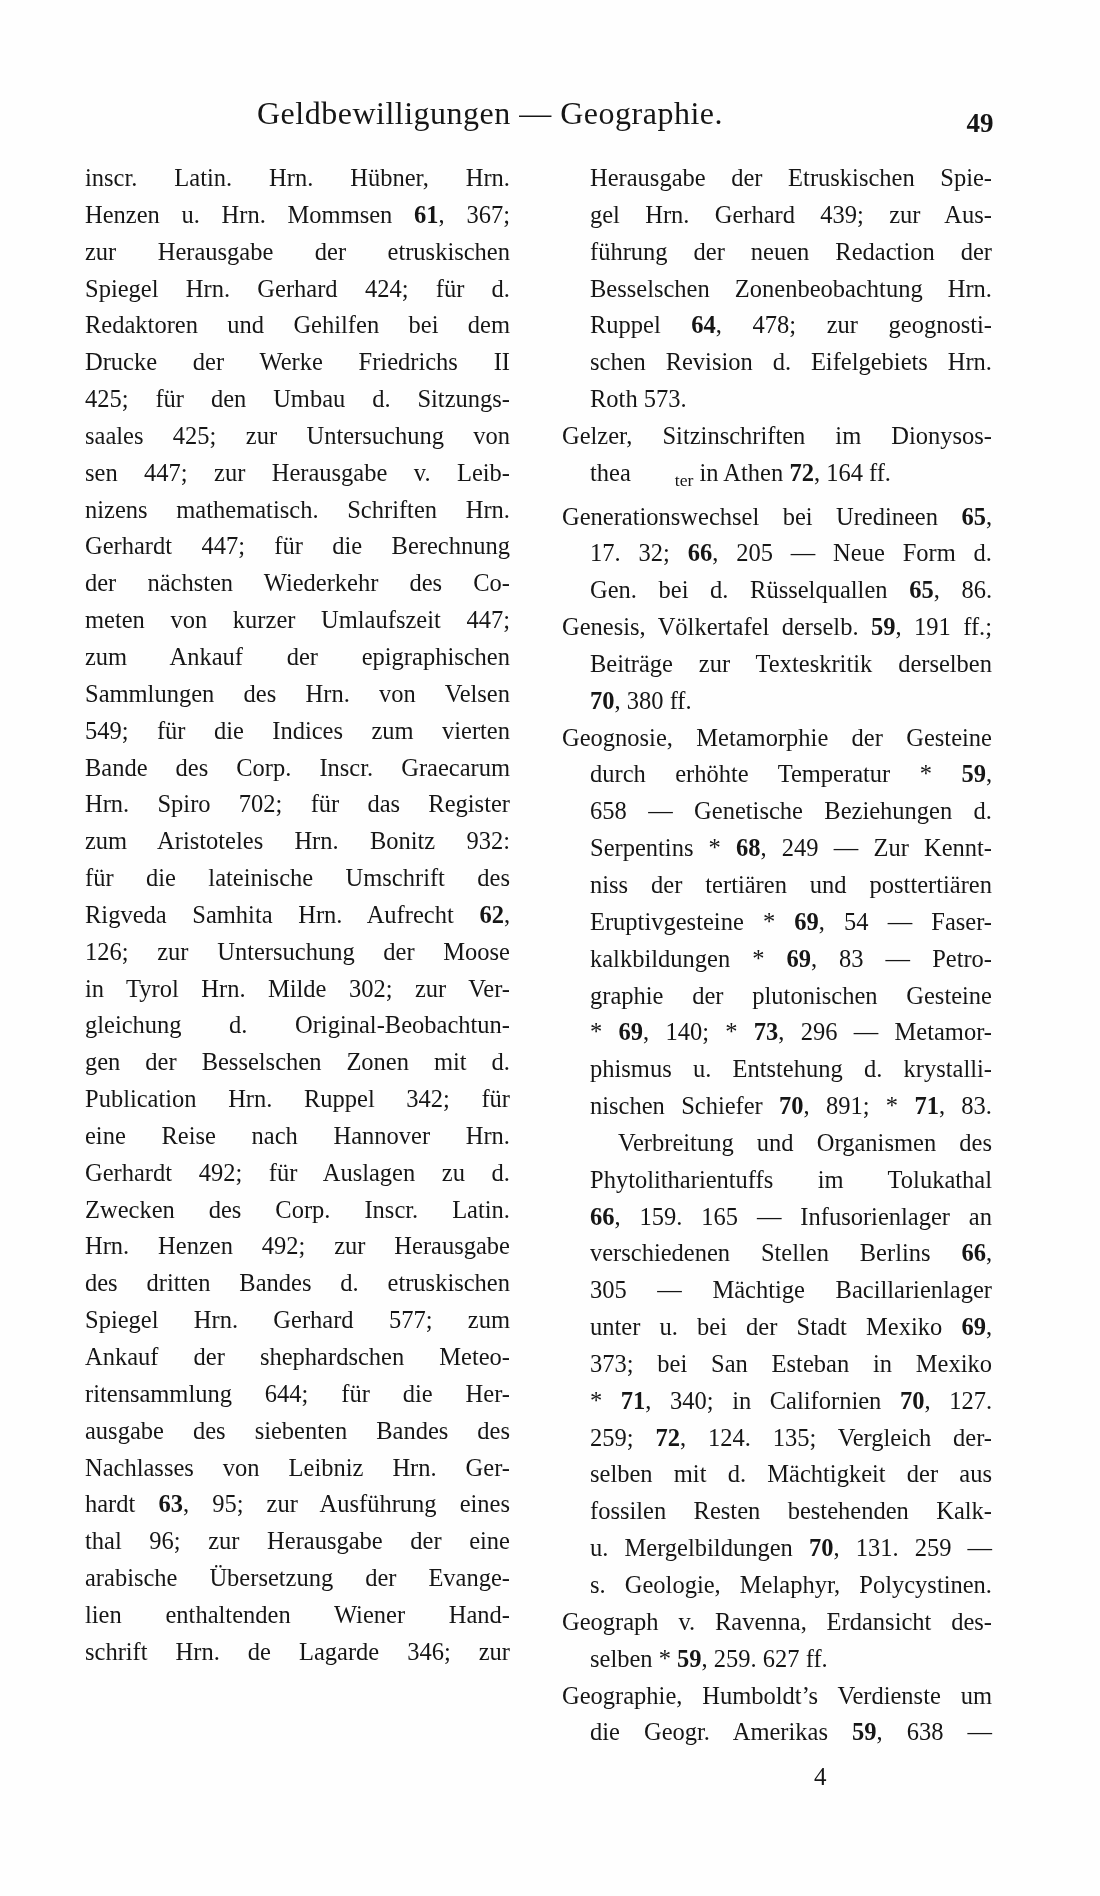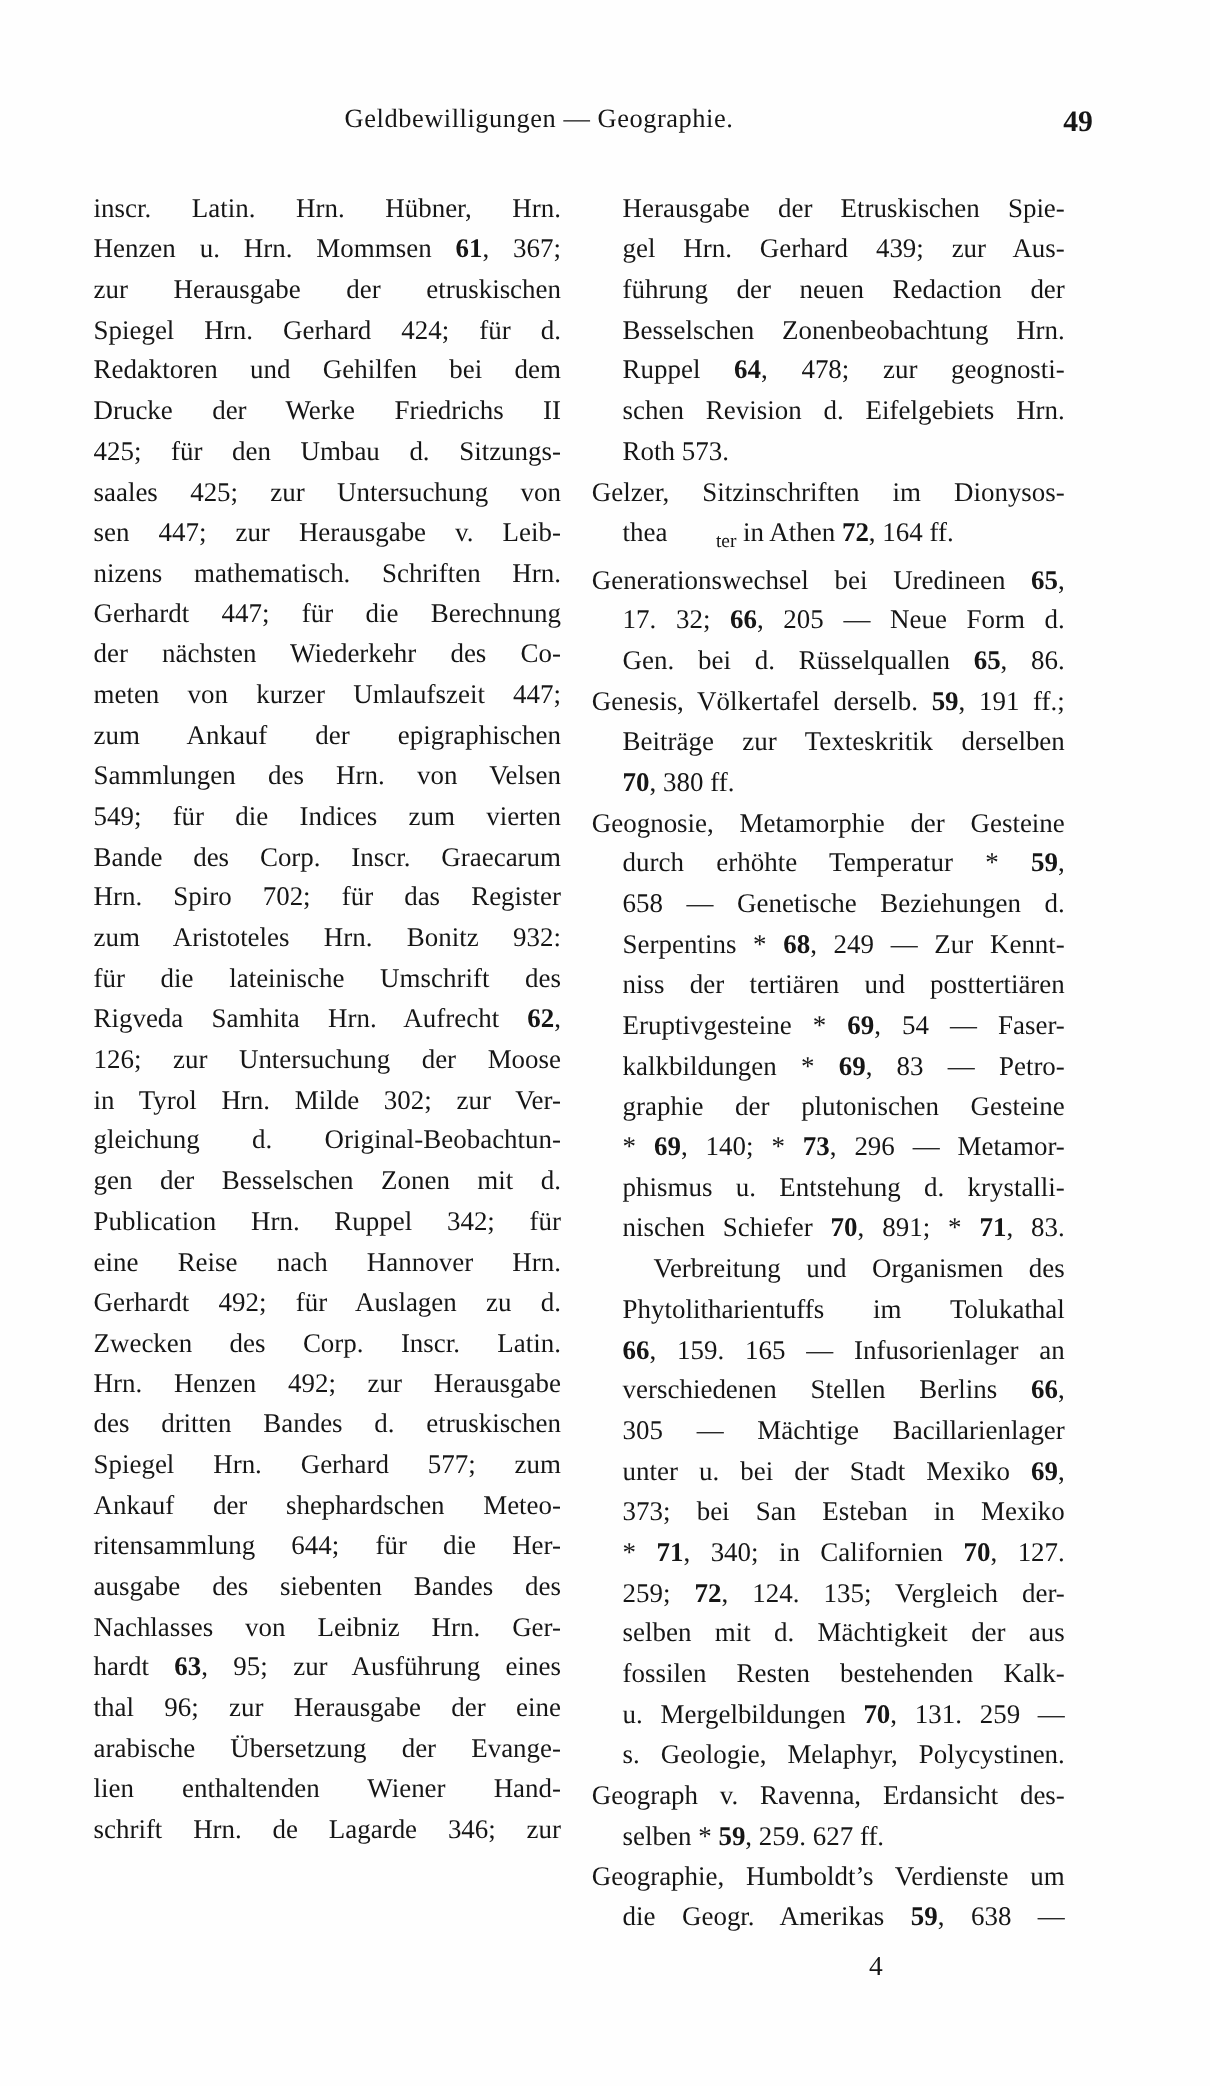--- a/index.html
+++ b/index.html
@@ -12,36 +12,36 @@
     position:relative;
     width:1100px;
     height:1896px;
     background:#fefefe;
     overflow:hidden;
   }
   .running-head{
     position:absolute;
     top:95px; left:85px; width:810px;
     text-align:center;
-    font-size:24px;
+    font-size:32px;
     letter-spacing:0.5px;
     white-space:nowrap;
   }
   .page-number{
     position:absolute;
-    top:95px; left:950px; width:60px;
+    top:108px; left:950px; width:60px;
     text-align:center;
     font-size:27px;
     font-weight:bold;
   }
   .columns{
     position:absolute;
-    top:172px; left:85px;
+    top:160px; left:85px;
     display:flex;
-    gap:28px;
+    gap:52px;
   }
   .col{ width:425px; }
   .col.right{ width:430px; }
   .line{
     font-size:24.5px;
     line-height:36.85px;
     text-align:justify;
     text-align-last:justify;
     white-space:normal;
   }

